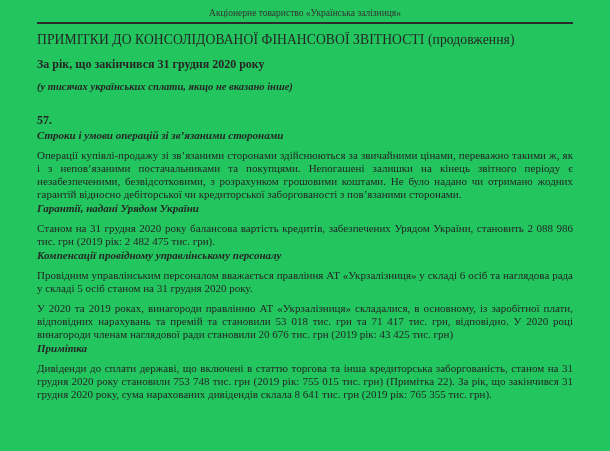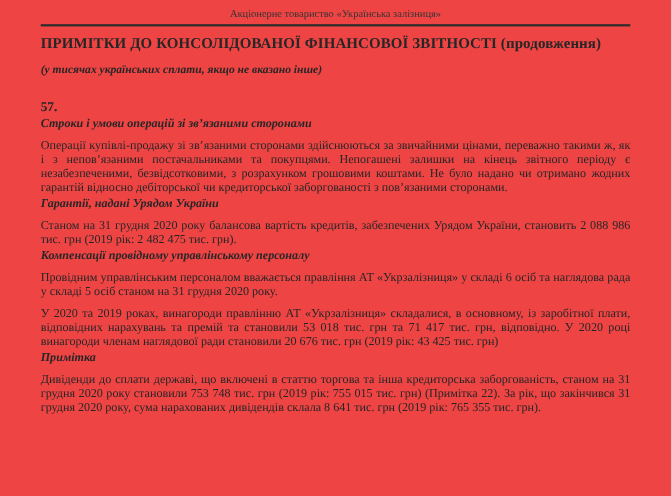--- a/index.html
+++ b/index.html
@@ -7,40 +7,40 @@
     width: 610px;
     background: #ffffff;
   }
   body {
     font-family: "Liberation Serif", "DejaVu Serif", serif;
     color: #262626;
   }
   .page {
     width: 610px;
     height: 451px;
-    background: #ef4444;
+    background: #22c55e;
     padding: 6px 37px 0 37px;
     overflow: hidden;
   }
   .company-name {
     text-align: center;
     font-size: 9.5px;
     line-height: 14px;
     margin-bottom: 2px;
     color: #333333;
   }
   .header-rule {
     border: none;
     border-top: 2px solid #2b2b2b;
     height: 0;
   }
   .doc-title {
     margin-top: 7px;
     font-size: 13.6px;
-    font-weight: bold;
+    font-weight: normal;
     line-height: 18px;
     letter-spacing: 0.1px;
     white-space: nowrap;
   }
   .doc-subtitle {
     margin-top: 8px;
     font-size: 12px;
     font-weight: bold;
     line-height: 15px;
   }
@@ -79,20 +79,21 @@
 <body>
 
 <div class="page">
 
   <div class="company-name">Акціонерне товариство «Українська залізниця»</div>
 
   <hr class="header-rule">
 
   <div class="doc-title">ПРИМІТКИ ДО КОНСОЛІДОВАНОЇ ФІНАНСОВОЇ ЗВІТНОСТІ (продовження)</div>
 
+  <div class="doc-subtitle">За рік, що закінчився 31 грудня 2020 року</div>
 
   <div class="units-note">(у тисячах українських сплати, якщо не вказано інше)</div>
 
   <div class="section-heading">
     <span class="section-number">57.</span>
   </div>
 
   <div class="subsection-heading">Строки і умови операцій зі зв’язаними сторонами</div>
   <p class="para">Операції купівлі-продажу зі зв’язаними сторонами здійснюються за звичайними цінами, переважно такими ж, як і з непов’язаними постачальниками та покупцями. Непогашені залишки на кінець звітного періоду є незабезпеченими, безвідсотковими, з розрахунком грошовими коштами. Не було надано чи отримано жодних гарантій відносно дебіторської чи кредиторської заборгованості з пов’язаними сторонами.</p>
 

